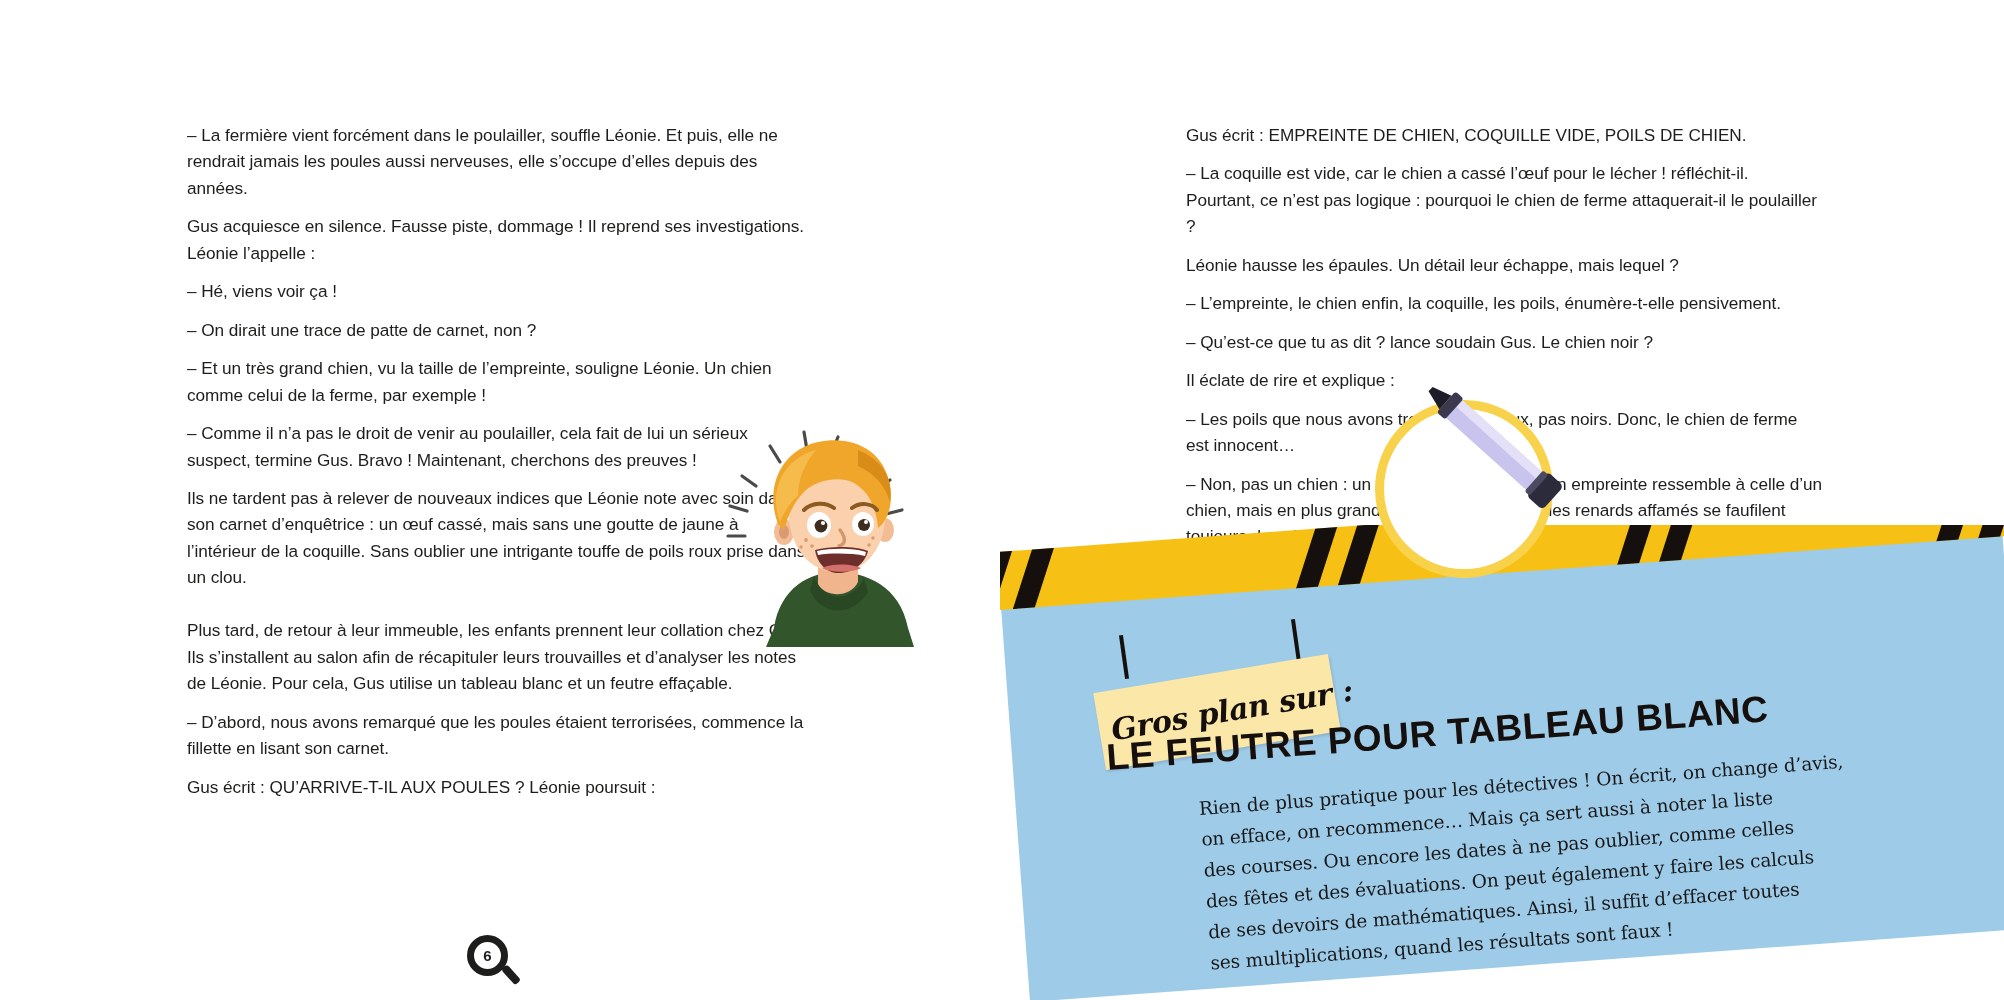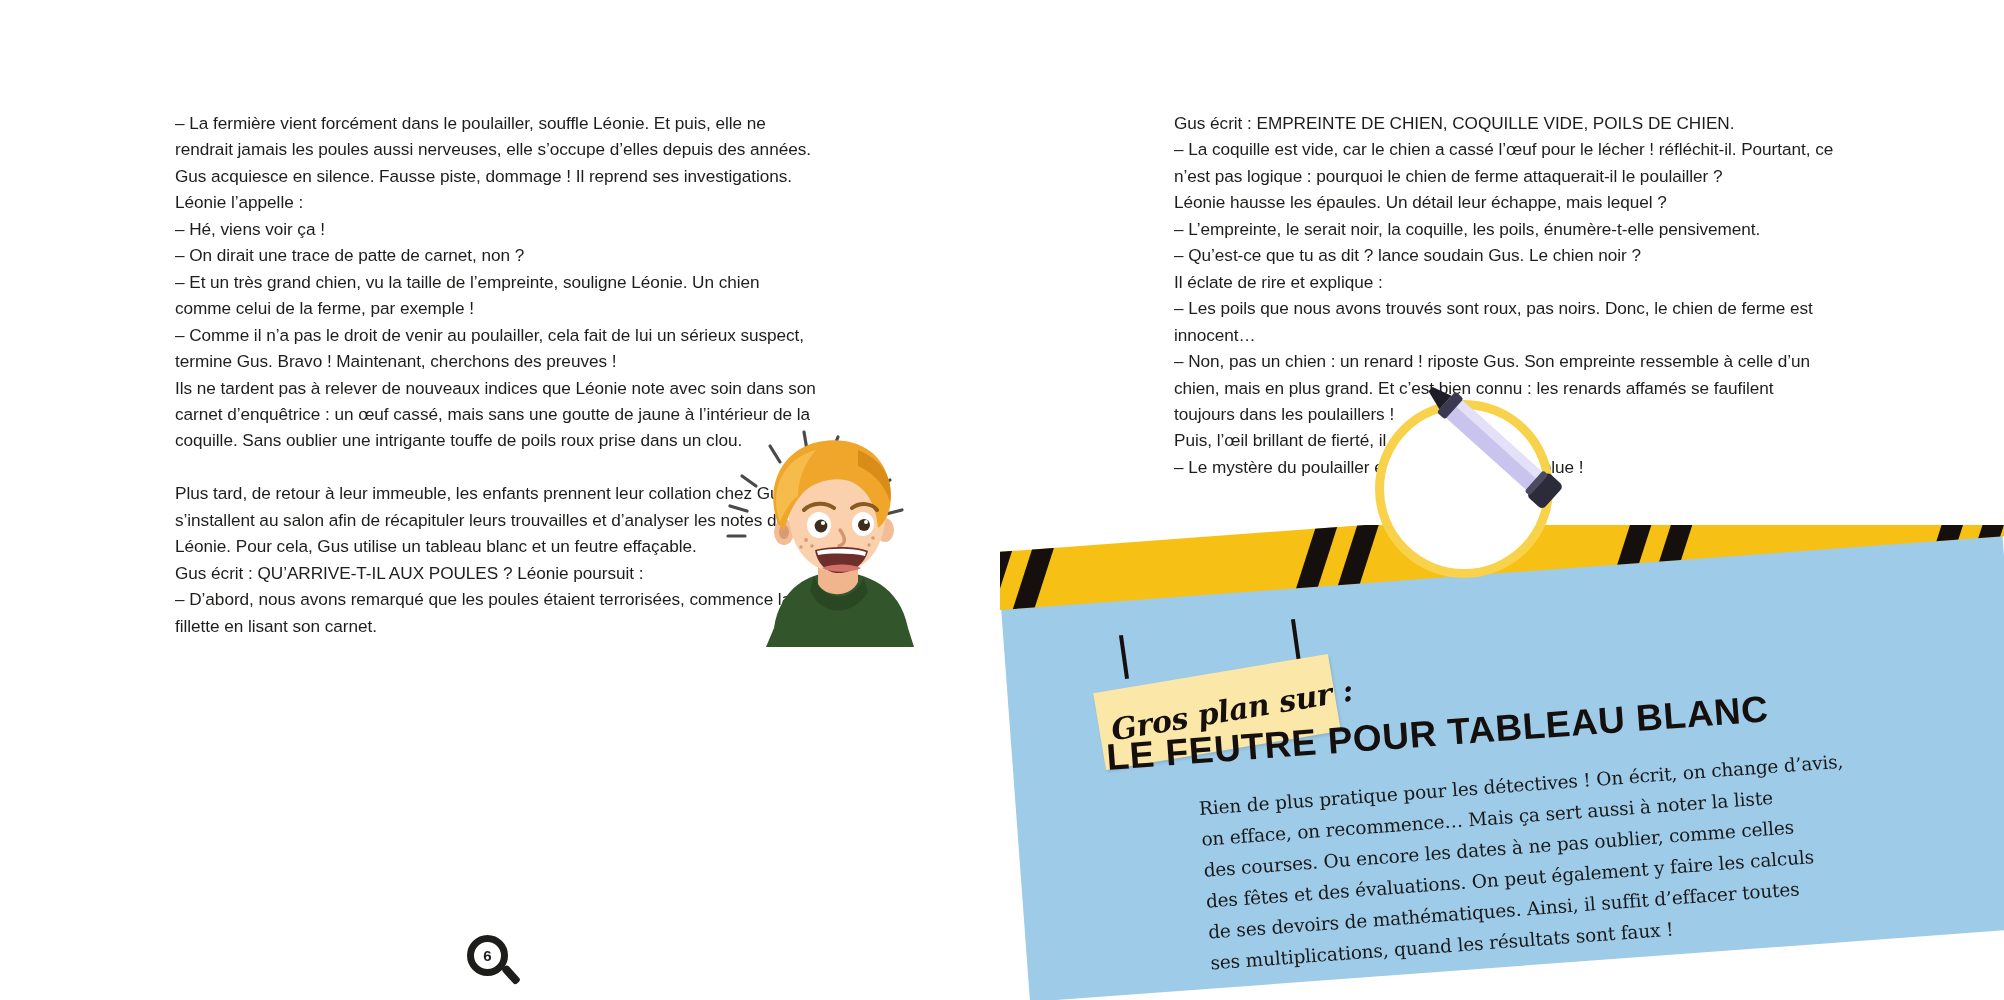--- a/index.html
+++ b/index.html
@@ -23,21 +23,21 @@
 
   
   .col {
     position: absolute;
     font-size: 17.2px;
     line-height: 26.45px;
     color: #1d1d1b;
     letter-spacing: -0.05px;
     font-weight: 400;
   }
-  .col p { margin: 0; }
+  .col p { margin: 12px; }
   .col p.gap { margin-top: 26.45px; }
 
   #col-left  { left: 175px;  top: 110px; width: 645px; }
   #col-right { left: 1174px; top: 110px; width: 660px; }
 
   
   .folio {
     position: absolute;
     left: 467px;
     top: 935px;
@@ -215,29 +215,29 @@
 
   <div class="col" id="col-left">
     <p>– La fermière vient forcément dans le poulailler, souffle Léonie. Et puis, elle ne rendrait jamais les poules aussi nerveuses, elle s’occupe d’elles depuis des années.</p>
     <p>Gus acquiesce en silence. Fausse piste, dommage ! Il reprend ses investigations. Léonie l’appelle :</p>
     <p>– Hé, viens voir ça !</p>
     <p>– On dirait une trace de patte de carnet, non ?</p>
     <p>– Et un très grand chien, vu la taille de l’empreinte, souligne Léonie. Un chien comme celui de la ferme, par exemple !</p>
     <p>– Comme il n’a pas le droit de venir au poulailler, cela fait de lui un sérieux suspect, termine Gus. Bravo ! Maintenant, cherchons des preuves !</p>
     <p>Ils ne tardent pas à relever de nouveaux indices que Léonie note avec soin dans son carnet d’enquêtrice : un œuf cassé, mais sans une goutte de jaune à l’intérieur de la coquille. Sans oublier une intrigante touffe de poils roux prise dans un clou.</p>
     <p class="gap">Plus tard, de retour à leur immeuble, les enfants prennent leur collation chez Gus. Ils s’installent au salon afin de récapituler leurs trouvailles et d’analyser les notes de Léonie. Pour cela, Gus utilise un tableau blanc et un feutre effaçable.</p>
+    <p>– D’abord, nous avons remarqué que les poules étaient terrorisées, commence la fillette en lisant son carnet.</p>
     <p>Gus écrit : QU’ARRIVE-T-IL AUX POULES ? Léonie poursuit :</p>
-    <p>– D’abord, nous avons remarqué que les poules étaient terrorisées, commence la fillette en lisant son carnet.</p>
   </div>
 
   <div class="col" id="col-right">
     <p>Gus écrit : EMPREINTE DE CHIEN, COQUILLE VIDE, POILS DE CHIEN.</p>
     <p>– La coquille est vide, car le chien a cassé l’œuf pour le lécher ! réfléchit-il. Pourtant, ce n’est pas logique : pourquoi le chien de ferme attaquerait-il le poulailler ?</p>
     <p>Léonie hausse les épaules. Un détail leur échappe, mais lequel ?</p>
-    <p>– L’empreinte, le serait noir, la coquille, les poils, énumère-t-elle pensivement.</p>
+    <p>– L’empreinte, le chien enfin, la coquille, les poils, énumère-t-elle pensivement.</p>
     <p>– Qu’est-ce que tu as dit ? lance soudain Gus. Le chien noir ?</p>
     <p>Il éclate de rire et explique :</p>
     <p>– Les poils que nous avons trouvés sont roux, pas noirs. Donc, le chien de ferme est innocent…</p>
     <p>– Non, pas un chien : un renard ! riposte Gus. Son empreinte ressemble à celle d’un chien, mais en plus grand. Et c’est bien connu : les renards affamés se faufilent toujours dans les poulaillers !</p>
     <p>Puis, l’œil brillant de fierté, il conclut :</p>
     <p>– Le mystère du poulailler est élucidé. Affaire résolue !</p>
   </div>
 
   <div class="boy">
     <svg viewBox="0 0 235 215">

